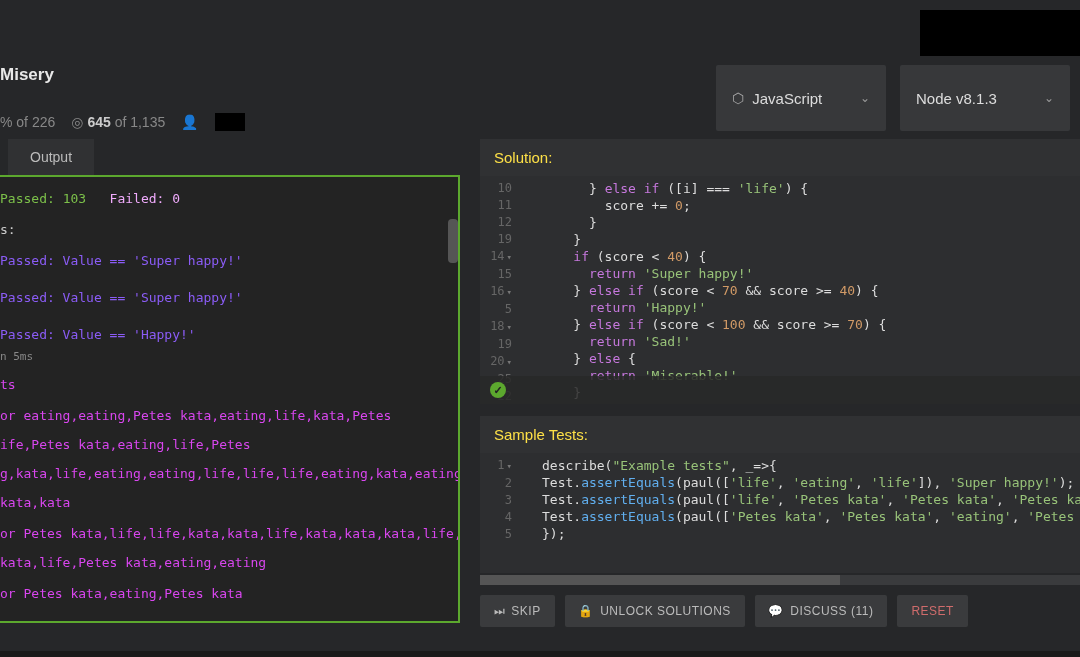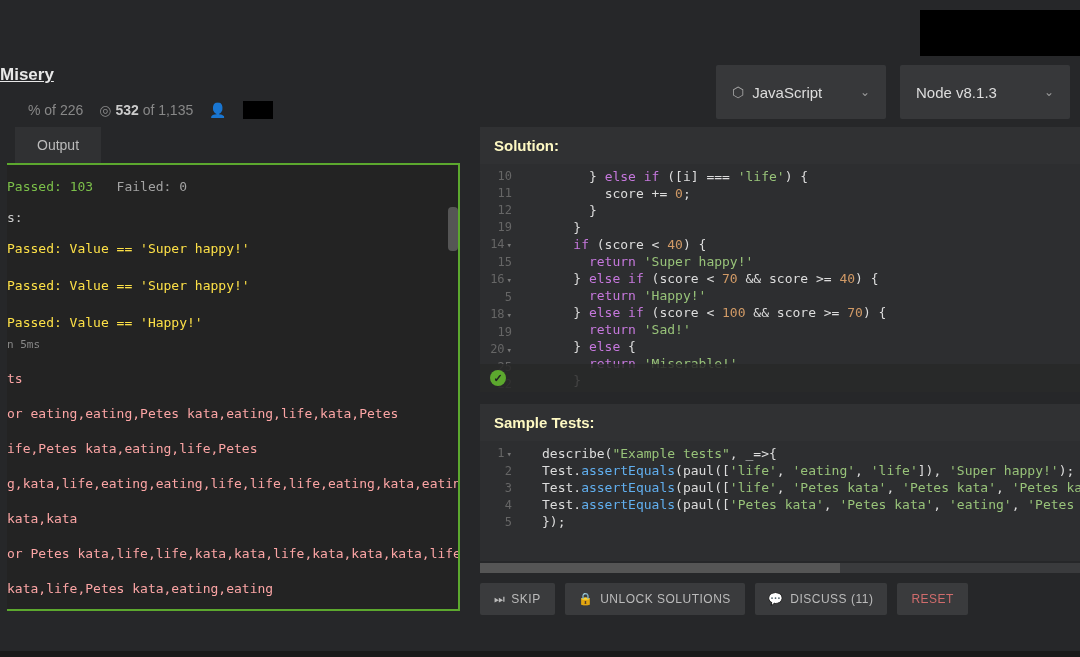--- a/index.html
+++ b/index.html
@@ -31,30 +31,28 @@
   justify-content: space-between;
   padding: 0 0 0 0;
 }
 .left-header {
   padding-left: 0;
 }
 .title {
   color: #e8e8e8;
   font-size: 17px;
   font-weight: 600;
-  margin-bottom: 16px;
-  text-decoration: underline;
+  margin-bottom: 28px;
 }
 .stats {
   color: #888;
   font-size: 14px;
   display: flex;
   align-items: center;
   gap: 16px;
-  padding-left: 28px;
 }
 .stats .num { color: #ccc; font-weight: 600; }
 .stats .avatar {
   display: inline-block;
   width: 30px;
   height: 18px;
   background: #000;
   vertical-align: middle;
 }
 .dropdowns {
@@ -78,21 +76,20 @@
 .dd-left { display: flex; align-items: center; gap: 8px; }
 .icon-hex { font-size: 14px; color: #aaa; }
 .chev { color: #999; font-size: 12px; }
 .main {
   display: flex;
   gap: 20px;
   margin-top: 8px;
 }
 .left-col {
   width: 460px;
-  padding-left: 7px;
 }
 .tab {
   background: #303133;
   color: #bbb;
   padding: 10px 22px;
   display: inline-block;
   font-size: 14px;
   margin-left: 8px;
 }
 .output-panel {
@@ -110,37 +107,36 @@
   position: absolute;
   right: 0;
   top: 42px;
   width: 10px;
   height: 44px;
   background: #555;
   border-radius: 4px;
 }
 .pass-fail { margin-bottom: 10px; }
 .pass { color: #7cc04a; }
-.fail { color: #a3a3a3; }
+.fail { color: #f0abfc; }
 .out-line { color: #ccc; margin: 4px 0; white-space: pre; }
-.green-line { color: #fde047; margin: 6px 0; white-space: pre; }
+.green-line { color: #8b5cf6; margin: 6px 0; white-space: pre; }
 .time-line { color: #888; font-size: 11px; margin: 8px 0; }
-.white-line { color: #fca5a5; margin: 20px 0; white-space: pre; }
+.white-line { color: #d946ef; margin: 14px 0; white-space: pre; }
 .block { margin-top: 16px; }
 
 .right-col {
   flex: 1;
   min-width: 0;
 }
 .section-label {
   background: #303133;
-  color: #fef9c3;
+  color: #fde047;
   padding: 10px 14px;
   font-size: 15px;
-  font-weight: bold;
 }
 .code-editor {
   background: #2d2e30;
   font-family: "Menlo","Consolas",monospace;
   font-size: 13px;
   position: relative;
   overflow: hidden;
 }
 .code-editor.solution { height: 228px; }
 .code-editor.tests { height: 120px; }
@@ -236,21 +232,21 @@
 
 <div class="topbar">
   <div class="blackbox"></div>
 </div>
 
 <div class="header-row">
   <div class="left-header">
     <div class="title">Misery</div>
     <div class="stats">
       <span><span>% of 226</span></span>
-      <span>◎ <span class="num">532</span> <span>of 1,135</span></span>
+      <span>◎ <span class="num">645</span> <span>of 1,135</span></span>
       <span>👤</span>
       <span class="avatar"></span>
     </div>
   </div>
   <div class="dropdowns">
     <div class="dropdown">
       <span class="dd-left">
           <span class="icon-hex">⬡</span>
           <span>JavaScript</span>
         </span>

